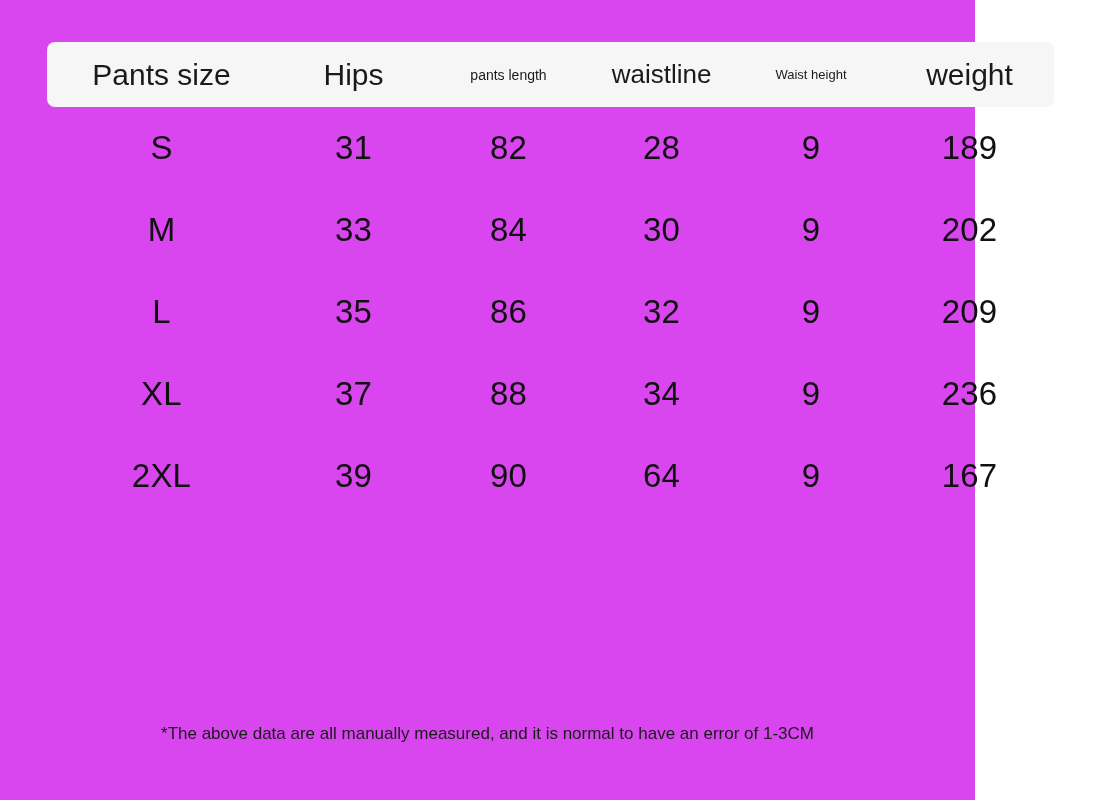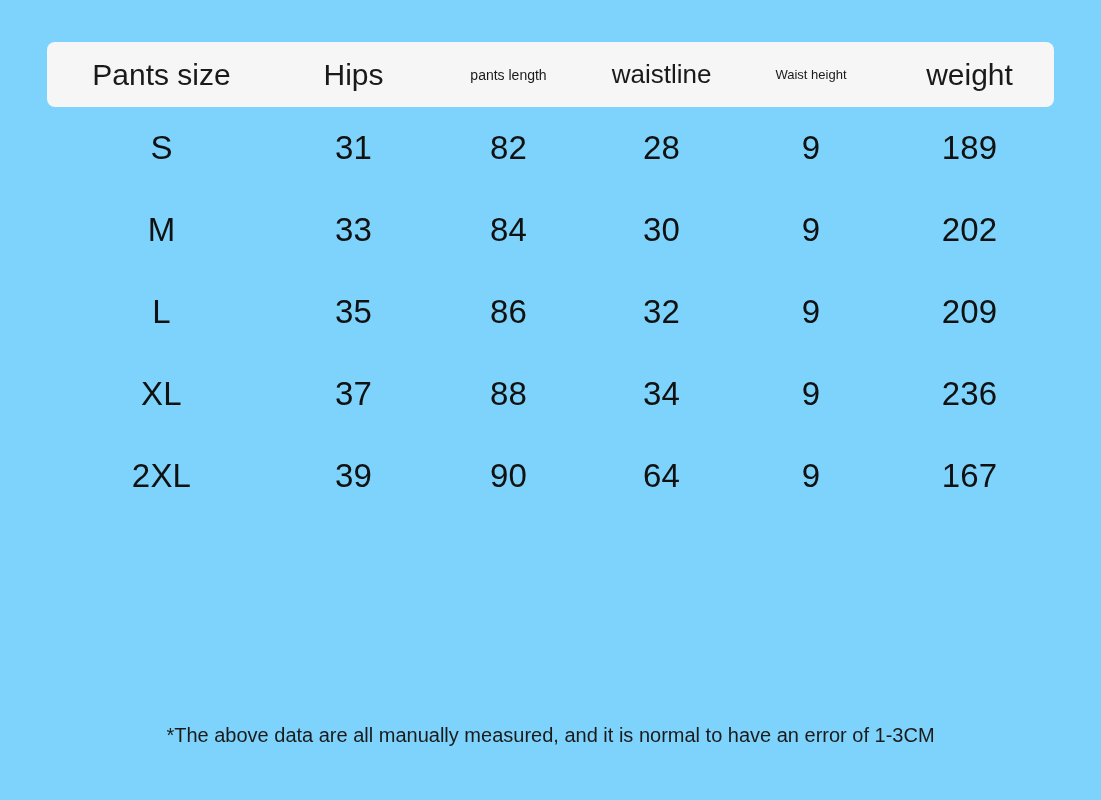--- a/index.html
+++ b/index.html
@@ -9,23 +9,23 @@
   }
   body {
     width: 1101px;
     height: 800px;
     font-family: "Liberation Sans", sans-serif;
     color: #111111;
     overflow: hidden;
   }
   .sheet {
     position: relative;
-    width: 1101px;
+    width: 975px;
     height: 800px;
-    background: #7dd3fc;
+    background: #d946ef;
   }
   .table-wrap {
     position: absolute;
     left: 47px;
     top: 42px;
     width: 1007px;
   }
   table.size-table {
     width: 100%;
     border-collapse: collapse;
@@ -74,21 +74,21 @@
   .h-md   { font-size: 26px; }
   .h-sm   { font-size: 14px; }
   .h-xs   { font-size: 13px; }
 
   .note {
     position: absolute;
     left: 0;
     right: 0;
     top: 724px;
     text-align: center;
-    font-size: 20px;
+    font-size: 17px;
     color: #1b1b1b;
   }
 </style>
 </head>
 <body>
 
 <div class="sheet">
 
   <div class="table-wrap">
     <table class="size-table">

